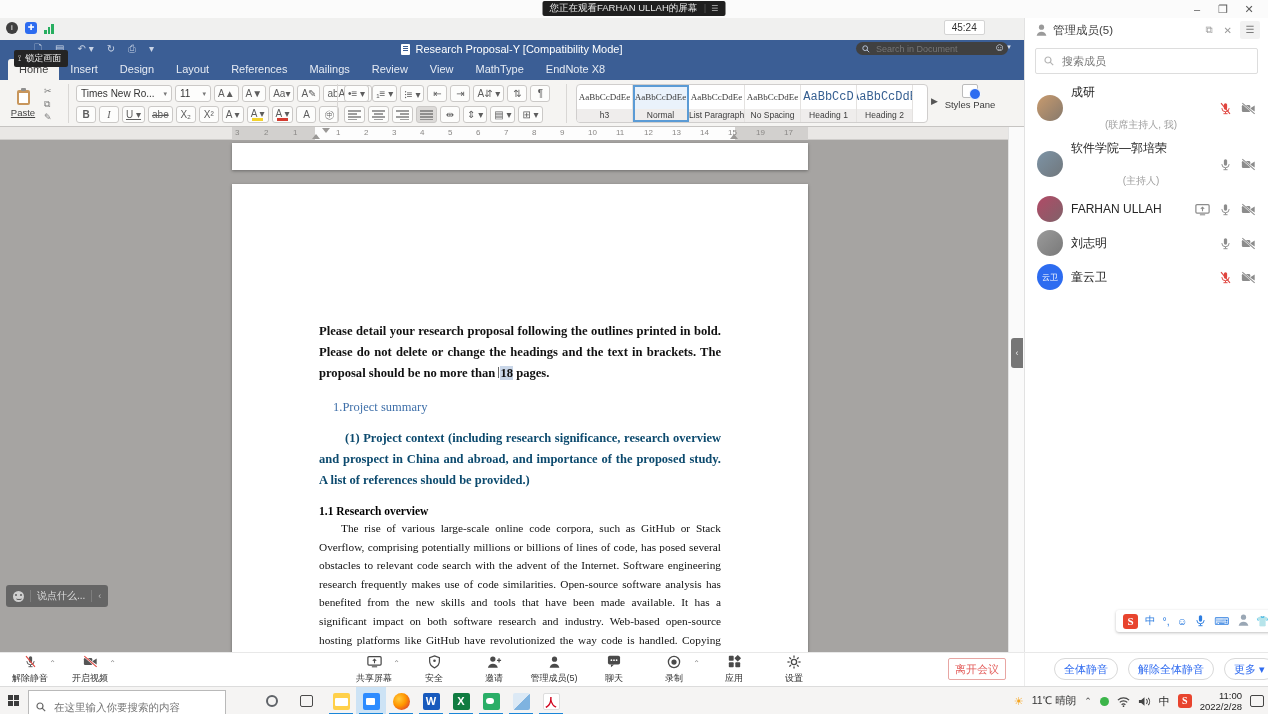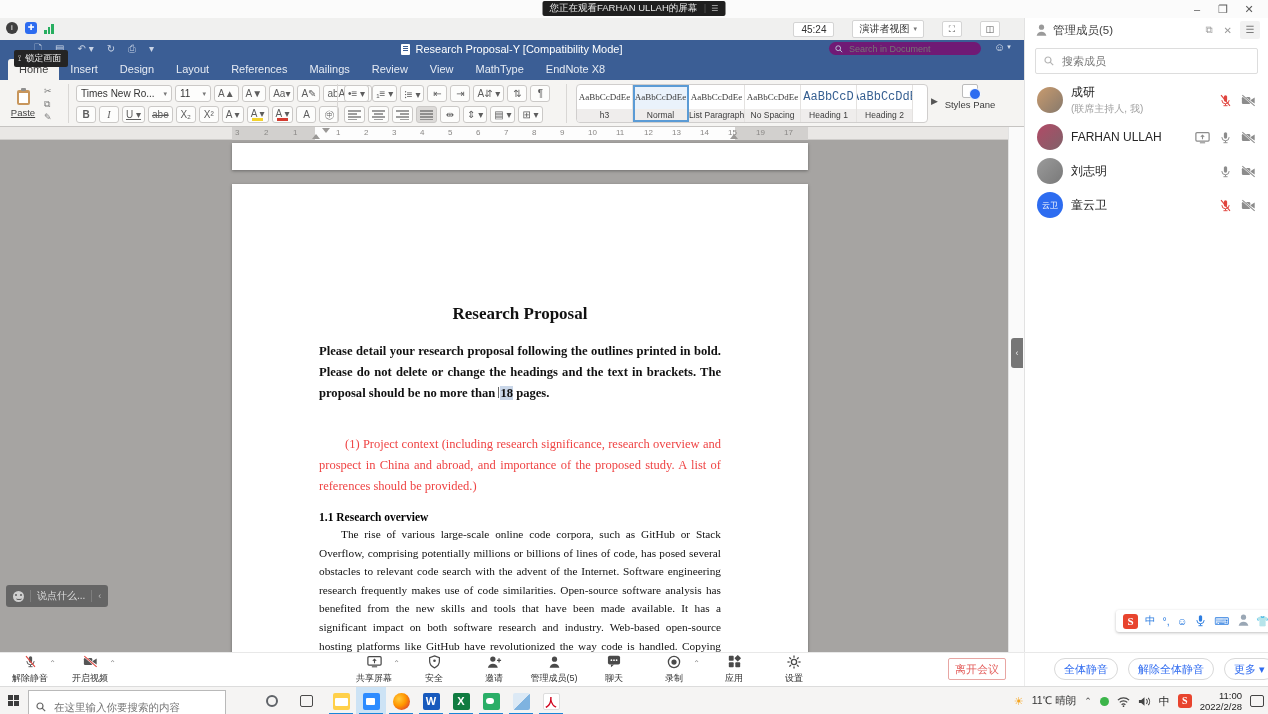--- a/index.html
+++ b/index.html
@@ -18,33 +18,33 @@
   .win-controls{right:6px;top:0;height:18px;display:flex;gap:0;color:#5c5c5c;}
   .win-controls span{width:26px;text-align:center;font-size:11px;line-height:18px;cursor:default;}
 
   
   .status-strip{left:0;top:18px;width:1024px;height:22px;background:#f0f0ef;}
   .status-icons{left:6px;top:4px;display:flex;gap:7px;align-items:center;}
   .stat-info{width:12px;height:12px;border-radius:50%;background:#3f3f3f;color:#fff;font-size:8px;line-height:12px;text-align:center;}
   .stat-shield{width:12px;height:12px;border-radius:3px;background:#2d6cf0;color:#fff;font-size:8px;line-height:12px;text-align:center;}
   .stat-signal{display:flex;align-items:flex-end;gap:1px;height:11px;}
   .stat-signal i{width:2.5px;background:#27ae60;display:block;}
-  .top-right-ctrls{right:24px;top:2px;display:flex;gap:18px;align-items:center;height:18px;}
+  .top-right-ctrls{right:24px;top:2px;display:flex;gap:8px;align-items:center;height:18px;flex-direction:column;}
   .timer{font-size:10px;color:#333;background:#fff;border:1px solid #d4d4d4;border-radius:2px;padding:1px 7px;}
   .view-btn{font-size:10px;color:#333;background:#fff;border:1px solid #d4d4d4;border-radius:2px;padding:1px 6px;display:flex;gap:4px;align-items:center;}
   .sq-btn{width:20px;height:16px;background:#fff;border:1px solid #d4d4d4;border-radius:2px;color:#555;
     font-size:9px;line-height:14px;text-align:center;}
 
   
   .word-title{left:0;top:40px;width:1024px;height:18px;background:#3b5e95;color:#fff;}
   .qa-icons{left:34px;top:2px;display:flex;gap:13px;color:#c9d4e6;font-size:10px;line-height:14px;}
   .doc-title-c{left:0;top:0;width:100%;height:18px;justify-content:center;font-size:11px;color:#fff;gap:5px;}
   .doc-ico{width:9px;height:11px;background:#fff;border-radius:1px;position:relative;}
   .doc-ico:after{content:"";position:absolute;left:2px;top:2px;width:5px;height:1px;background:#3b5e95;box-shadow:0 2px 0 #3b5e95,0 4px 0 #3b5e95;}
-  .word-search{left:829px;top:42px;width:152px;height:13px;background:#701a75;border-radius:7px;display:flex;align-items:center;padding:0 6px;gap:4px;}
+  .word-search{left:856px;top:42px;width:152px;height:13px;background:#404040;border-radius:7px;display:flex;align-items:center;padding:0 6px;gap:4px;}
   .word-search input{background:transparent;border:none;outline:none;color:#b9c6da;font-size:9px;width:120px;font-family:"Liberation Sans",sans-serif;}
   .smiley{left:994px;top:41px;color:#d8e0ec;font-size:11px;display:flex;gap:2px;align-items:center;}
   .smiley b{font-size:7px;font-weight:normal;}
 
   .tab-row{left:0;top:58px;width:1024px;height:22px;background:#3b5e95;display:flex;align-items:flex-end;padding-left:8px;}
   .wtab{font-size:11px;color:#e7ecf4;padding:4px 11px 5px;border-radius:3px 3px 0 0;white-space:nowrap;}
   .wtab.active{background:#f5f4f2;color:#3a3a3a;}
   .share-c{right:16px;top:61px;color:#fff;font-size:11px;display:flex;gap:6px;align-items:center;}
   .share-caret{color:#cfd9ea;font-size:9px;margin-left:10px;}
 
@@ -101,21 +101,21 @@
   
   .doc-area{left:0;top:140px;width:1008px;height:512px;background:#a6a4a2;overflow:hidden;}
   .page{position:absolute;left:232px;width:576px;background:#fff;box-shadow:0 1px 3px rgba(0,0,0,.35);}
   .page1{top:3px;height:27px;}
   .page2{top:44px;height:620px;padding:120px 87px 0;font-family:"Liberation Serif",serif;color:#111;}
   .d-title{text-align:center;font-size:17px;margin:0;}
   .d-intro{font-weight:bold;font-size:12.6px;line-height:21px;text-align:justify;margin:17px 0 0;}
   .hl18{background:#c9d6e8;}
   .ibeam{display:inline-block;width:1px;height:11px;background:#666;vertical-align:-1px;margin-right:1px;}
   .d-h-blue{color:#3e6fa9;font-size:12.5px;font-weight:normal;margin:16px 0 0 14px;}
-  .d-p-blue{color:#ef4444;font-size:12.5px;line-height:21px;text-align:justify;text-indent:26px;margin:30px 0 0;}
+  .d-p-blue{color:#0c4a6e;font-size:12.5px;line-height:21px;text-align:justify;text-indent:26px;margin:13px 0 0;font-weight:bold;}
   .d-h-sec{font-size:11.5px;font-weight:bold;margin:14px 0 0;color:#000;}
   .d-body{font-size:11.3px;line-height:18.6px;text-align:justify;text-indent:22px;margin:2px 0 0;}
   .scroll-strip{left:1008px;top:127px;width:16px;height:525px;background:#fafafa;border-left:1px solid #e3e3e3;}
 
   
   .collapse-handle{left:1011px;top:338px;width:12px;height:30px;background:#767676;border-radius:3px 0 0 3px;
     color:#e8e8e8;font-size:9px;display:flex;align-items:center;justify-content:center;z-index:20;}
   .toast{left:1074px;top:466px;height:23px;background:#3d3d3d;border-radius:3px;color:#ededed;font-size:10.5px;
     display:flex;align-items:center;gap:6px;padding:0 10px;z-index:20;}
   .chat-bubble{left:6px;top:585px;height:22px;background:rgba(92,92,92,.88);border-radius:3px;color:#ddd;
@@ -130,21 +130,21 @@
   .sb-head{height:24px;display:flex;align-items:center;padding:0 8px 0 10px;gap:5px;color:#9a9a9a;}
   .sb-title{font-size:11.5px;color:#404040;flex:1;}
   .sb-hicon{font-size:10px;color:#9a9a9a;padding:0 3px;}
   .sb-menu{width:20px;height:18px;background:#f2f2f2;border-radius:2px;text-align:center;line-height:18px;font-size:10px;color:#7c7c7c;}
   .sb-search{margin:6px 10px;height:26px;border:1px solid #ddd;border-radius:2px;display:flex;align-items:center;padding:0 8px;gap:6px;}
   .sb-search input{border:none;outline:none;font-size:11px;color:#555;width:170px;background:transparent;font-family:"Liberation Sans",sans-serif;}
   .p-row{display:flex;align-items:center;padding:4px 12px;gap:8px;}
   .avatar{width:26px;height:26px;border-radius:50%;flex:none;color:#fff;font-size:8px;display:flex;align-items:center;justify-content:center;}
   .p-names{flex:1;min-width:0;}
   .p-name{font-size:12px;color:#262626;white-space:nowrap;overflow:hidden;}
-  .p-sub{font-size:10px;color:#a0a0a0;margin-top:1px;}
+  .p-sub{font-size:10px;color:#a0a0a0;margin-top:17px;text-align:center;}
   .p-icons{display:flex;gap:9px;color:#8c8c8c;align-items:center;}
   .p-icons .red{color:#e0443e;}
 
   
   .meetbar{left:0;top:652px;width:1268px;height:34px;background:#fff;border-top:1px solid #e8e8e8;}
   .mb-left{left:8px;top:2px;display:flex;gap:16px;}
   .mb-center{left:352px;top:2px;display:flex;gap:16px;}
   .mb-item{display:flex;flex-direction:column;align-items:center;width:44px;gap:1px;position:relative;color:#4a4a4a;}
   .mb-item .lbl{font-size:9px;color:#333;white-space:nowrap;}
   .mb-caret{position:absolute;right:-4px;top:4px;font-size:8px;color:#8a8a8a;}
@@ -487,22 +487,22 @@
         </div>
       <span class="rmark down" style="left:90px"></span>
       <span class="rmark up" style="left:80px"></span>
       <span class="rmark up" style="left:498px"></span>
     </div>
   </div>
 
   <div class="abs doc-area">
     <div class="page page1"></div>
     <div class="page page2">
-      <h1 class="d-title">Research Proposal</h1>
       <p class="d-intro"><span>Please detail your research proposal following the outlines printed in bold. Please do not delete or change the headings and the text in brackets. The proposal should be no more than</span> <span class="ibeam"></span><span class="hl18">18</span><span> pages.</span></p>
+      <h2 class="d-h-blue">1.Project summary</h2>
       <p class="d-p-blue">(1) Project context (including research significance, research overview and prospect in China and abroad, and importance of the proposed study. A list of references should be provided.)</p>
       <h3 class="d-h-sec">1.1 Research overview</h3>
       <p class="d-body">The rise of various large-scale online code corpora, such as GitHub or Stack Overflow, comprising potentially millions or billions of lines of code, has posed several obstacles to relevant code search with the advent of the Internet. Software engineering research frequently makes use of code similarities. Open-source software analysis has benefited from the new skills and tools that have been made available. It has a significant impact on both software research and industry.  Web-based open-source hosting platforms like GitHub have revolutionized the way code is handled. Copying and pasting is a common activity through</p>
     </div>
   </div>
   <div class="abs scroll-strip"></div>
 
   <div class="abs collapse-handle">‹</div>
   <div class="abs chat-bubble">
     <span class="smile-g"></span>
@@ -539,20 +539,44 @@
             <div class="p-name">成研</div>
             <div class="p-sub">(联席主持人, 我)</div>
           </div>
           <div class="p-icons">
             <span class="icon red">
               <svg width="13" height="13" viewBox="0 0 16 16">
                 <rect x="6" y="1.5" width="4" height="8" rx="2" fill="currentColor"></rect>
                 <path d="M3.5 7.5a4.5 4.5 0 0 0 9 0" fill="none" stroke="currentColor" stroke-width="1.2"></path>
                 <path d="M8 12v2.2M5.5 14.4h5" stroke="currentColor" stroke-width="1.2"></path>
                 <line x1="2.5" y1="1.5" x2="13.5" y2="14.5" stroke="currentColor" stroke-width="1.4"></line>
+              </svg>
+            </span>
+            <span class="icon">
+              <svg width="15" height="13" viewBox="0 0 17 14">
+                <rect x="1" y="3" width="9.5" height="8" rx="1.5" fill="currentColor"></rect>
+                <path d="M11 6.5l4.5-2.8v6.6L11 7.5z" fill="currentColor"></path>
+                <line x1="1.5" y1="1" x2="15.5" y2="13" stroke="#fff" stroke-width="2.2"></line>
+                <line x1="1.5" y1="1" x2="15.5" y2="13" stroke="currentColor" stroke-width="1.2"></line>
+              </svg>
+            </span>
+          </div>
+        </div>
+        <div class="p-row">
+          <div class="avatar" style="background: linear-gradient(135deg, rgb(125, 148, 166) 0%, rgb(107, 107, 107) 140%);"></div>
+          <div class="p-names">
+            <div class="p-name">软件学院—郭培荣</div>
+            <div class="p-sub">(主持人)</div>
+          </div>
+          <div class="p-icons">
+            <span class="icon">
+              <svg width="13" height="13" viewBox="0 0 16 16">
+                <rect x="6" y="1.5" width="4" height="8" rx="2" fill="currentColor"></rect>
+                <path d="M3.5 7.5a4.5 4.5 0 0 0 9 0" fill="none" stroke="currentColor" stroke-width="1.2"></path>
+                <path d="M8 12v2.2M5.5 14.4h5" stroke="currentColor" stroke-width="1.2"></path>
               </svg>
             </span>
             <span class="icon">
               <svg width="15" height="13" viewBox="0 0 17 14">
                 <rect x="1" y="3" width="9.5" height="8" rx="1.5" fill="currentColor"></rect>
                 <path d="M11 6.5l4.5-2.8v6.6L11 7.5z" fill="currentColor"></path>
                 <line x1="1.5" y1="1" x2="15.5" y2="13" stroke="#fff" stroke-width="2.2"></line>
                 <line x1="1.5" y1="1" x2="15.5" y2="13" stroke="currentColor" stroke-width="1.2"></line>
               </svg>
             </span>

